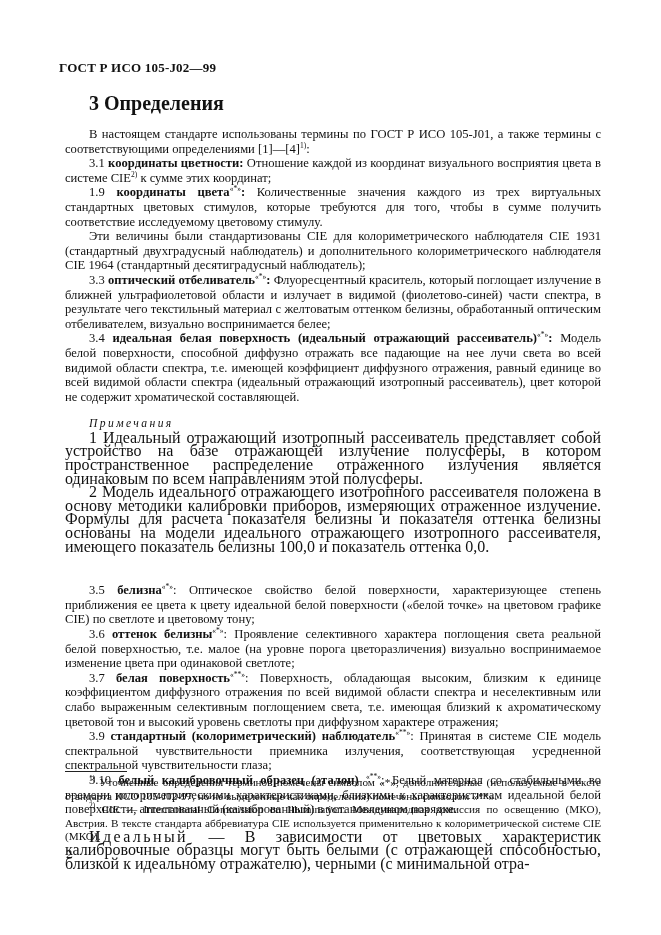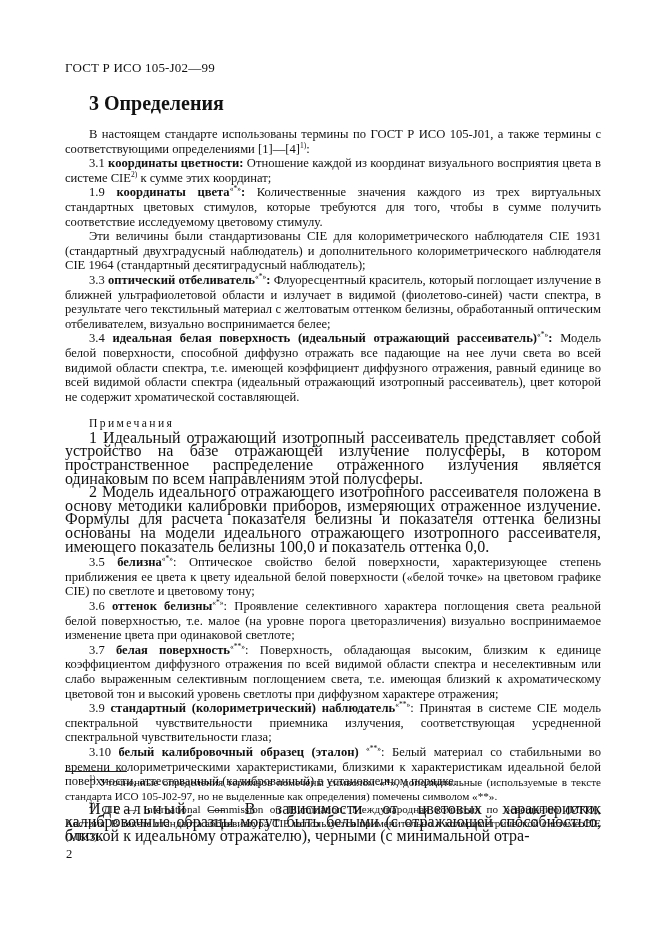--- a/index.html
+++ b/index.html
@@ -1,24 +1,24 @@
 <!DOCTYPE html>
 <html><head>
 <meta charset="utf-8">
 <style>
   html, body { margin:0; padding:0; background:#ffffff; }
   body { width:661px; height:935px; position:relative; overflow:hidden;
          font-family:"Liberation Serif", "DejaVu Serif", serif; color:#111; }
-  .header { position:absolute; left:65px; top:60px; font-weight:normal; font-size:13px; letter-spacing:0.2px; }
+  .header { position:absolute; left:59px; top:60px; font-weight:bold; font-size:13px; letter-spacing:0.2px; }
   .section-title { position:absolute; left:89px; top:92px; font-weight:bold; font-size:20px; }
   .body { position:absolute; left:65px; top:127px; width:536px; font-size:12.6px; line-height:14.6px; text-align:justify; }
   .p { margin:0; text-indent:24px;font-family:Liberation Serif, serif; }
   .p.gap { margin-top:10px; }
   .note { font-size:16px; line-height:13.6px; margin:0; text-indent:24px; text-align:justify; }
-  .note-head { letter-spacing:2.2px; font-size:11.6px; margin-top:13px; }
+  .note-head { letter-spacing:2.2px; font-size:11.6px; margin-top:13px;font-style:italic; }
   .term { font-weight:bold; }
   sup { font-size:7.5px; line-height:0; vertical-align:5px; }
   .spaced { letter-spacing:2.4px; }
   .fn-rule { position:absolute; left:65px; top:771px; width:62px; border-top:1px solid #222; }
   .footnotes { position:absolute; left:65px; top:776px; width:536px; font-size:11.2px; line-height:13.6px; text-align:justify; }
   .fn { margin:0; text-indent:24px; }
   .page-num { position:absolute; left:66px; top:847px; font-size:12.6px; }
 </style>
 </head>
 <body>
@@ -36,21 +36,21 @@
   <p class="p"><span>Эти величины были стандартизованы CIE для колориметрического наблюдателя CIE 1931 (стандартный двухградусный наблюдатель) и дополнительного колориметрического наблюдателя CIE 1964 (стандартный десятиградусный наблюдатель);</span></p>
 
   <p class="p"><span>3.3</span> <span class="term">оптический отбеливатель</span><sup>«*»</sup><span class="term">:</span><span> Флуоресцентный краситель, который поглощает излучение в ближней ультрафиолетовой области и излучает в видимой (фиолетово-синей) части спектра, в результате чего текстильный материал с желтоватым оттенком белизны, обработанный оптическим отбеливателем, визуально воспринимается белее;</span></p>
 
   <p class="p"><span>3.4</span> <span class="term">идеальная белая поверхность (идеальный отражающий рассеиватель)</span><sup>«*»</sup><span class="term">:</span><span> Модель белой поверхности, способной диффузно отражать все падающие на нее лучи света во всей видимой области спектра, т.е. имеющей коэффициент диффузного отражения, равный единице во всей видимой области спектра (идеальный отражающий изотропный рассеиватель), цвет которой не содержит хроматической составляющей.</span></p>
 
   <p class="note note-head spaced">Примечания</p>
   <p class="note">1 Идеальный отражающий изотропный рассеиватель представляет собой устройство на базе отражающей излучение полусферы, в котором пространственное распределение отраженного излучения является одинаковым по всем направлениям этой полусферы.</p>
   <p class="note">2 Модель идеального отражающего изотропного рассеивателя положена в основу методики калибровки приборов, измеряющих отраженное излучение. Формулы для расчета показателя белизны и показателя оттенка белизны основаны на модели идеального отражающего изотропного рассеивателя, имеющего показатель белизны 100,0 и показатель оттенка 0,0.</p>
 
-  <p class="p gap" style="margin-top:2px"><span>3.5</span> <span class="term">белизна</span><sup>«*»</sup><span>:</span><span> Оптическое свойство белой поверхности, характеризующее степень приближения ее цвета к цвету идеальной белой поверхности («белой точке» на цветовом графике CIE) по светлоте и цветовому тону;</span></p>
+  <p class="p gap" style="margin-top:30px"><span>3.5</span> <span class="term">белизна</span><sup>«*»</sup><span>:</span><span> Оптическое свойство белой поверхности, характеризующее степень приближения ее цвета к цвету идеальной белой поверхности («белой точке» на цветовом графике CIE) по светлоте и цветовому тону;</span></p>
 
   <p class="p"><span>3.6</span> <span class="term">оттенок белизны</span><sup>«*»</sup><span>:</span><span> Проявление селективного характера поглощения света реальной белой поверхностью, т.е. малое (на уровне порога цветоразличения) визуально воспринимаемое изменение цвета при одинаковой светлоте;</span></p>
 
   <p class="p"><span>3.7</span> <span class="term">белая поверхность</span><sup>«**»</sup><span>:</span><span> Поверхность, обладающая высоким, близким к единице коэффициентом диффузного отражения по всей видимой области спектра и неселективным или слабо выраженным селективным поглощением света, т.е. имеющая близкий к ахроматическому цветовой тон и высокий уровень светлоты при диффузном характере отражения;</span></p>
 
 
   <p class="p"><span>3.9</span> <span class="term">стандартный (колориметрический) наблюдатель</span><sup>«**»</sup><span>:</span><span> Принятая в системе CIE модель спектральной чувствительности приемника излучения, соответствующая усредненной спектральной чувствительности глаза;</span></p>
 
   <p class="p"><span>3.10</span> <span class="term">белый калибровочный образец (эталон)</span><span> </span><sup>«**»</sup><span>:</span><span> Белый материал со стабильными во времени колориметрическими характеристиками, близкими к характеристикам идеальной белой поверхности, аттестованный (калиброванный) в установленном порядке.</span></p>
 

